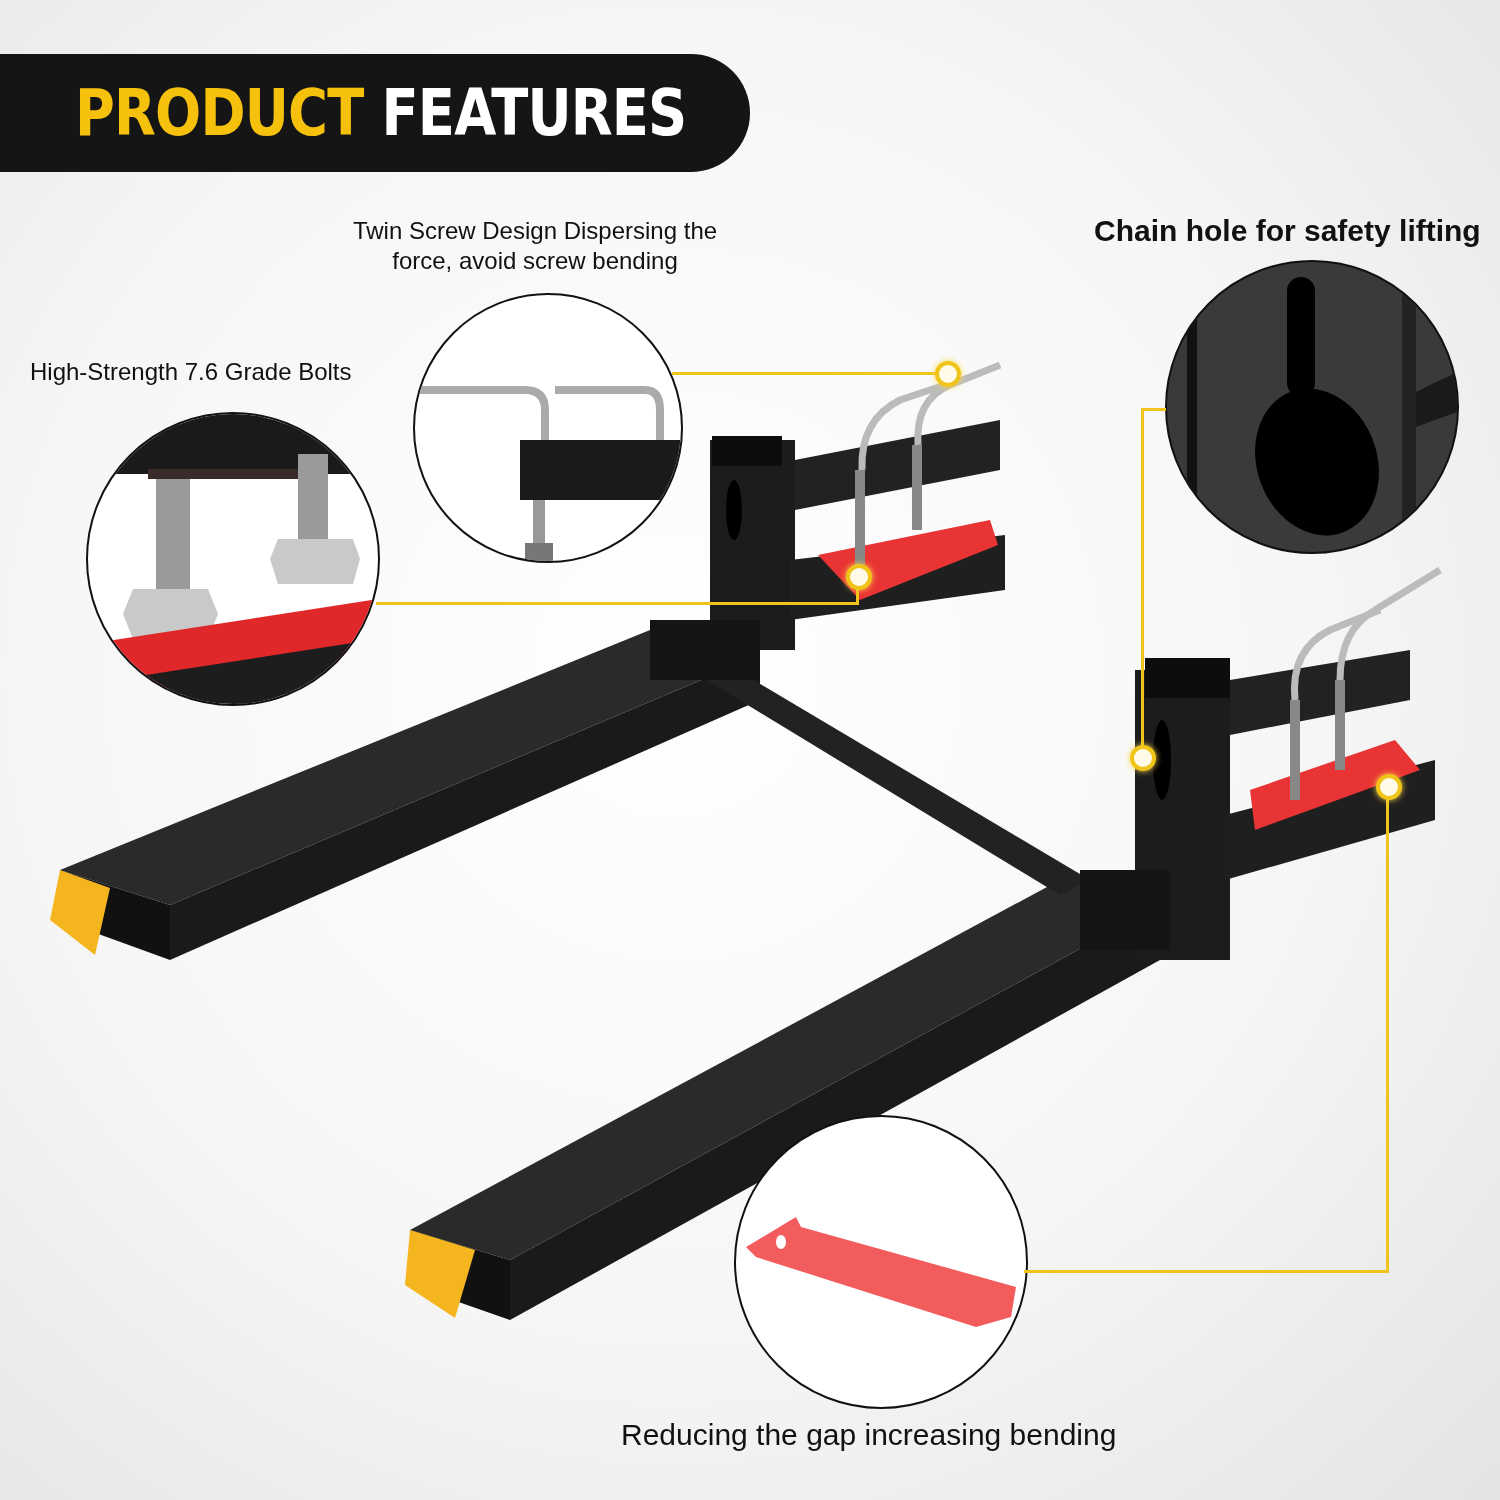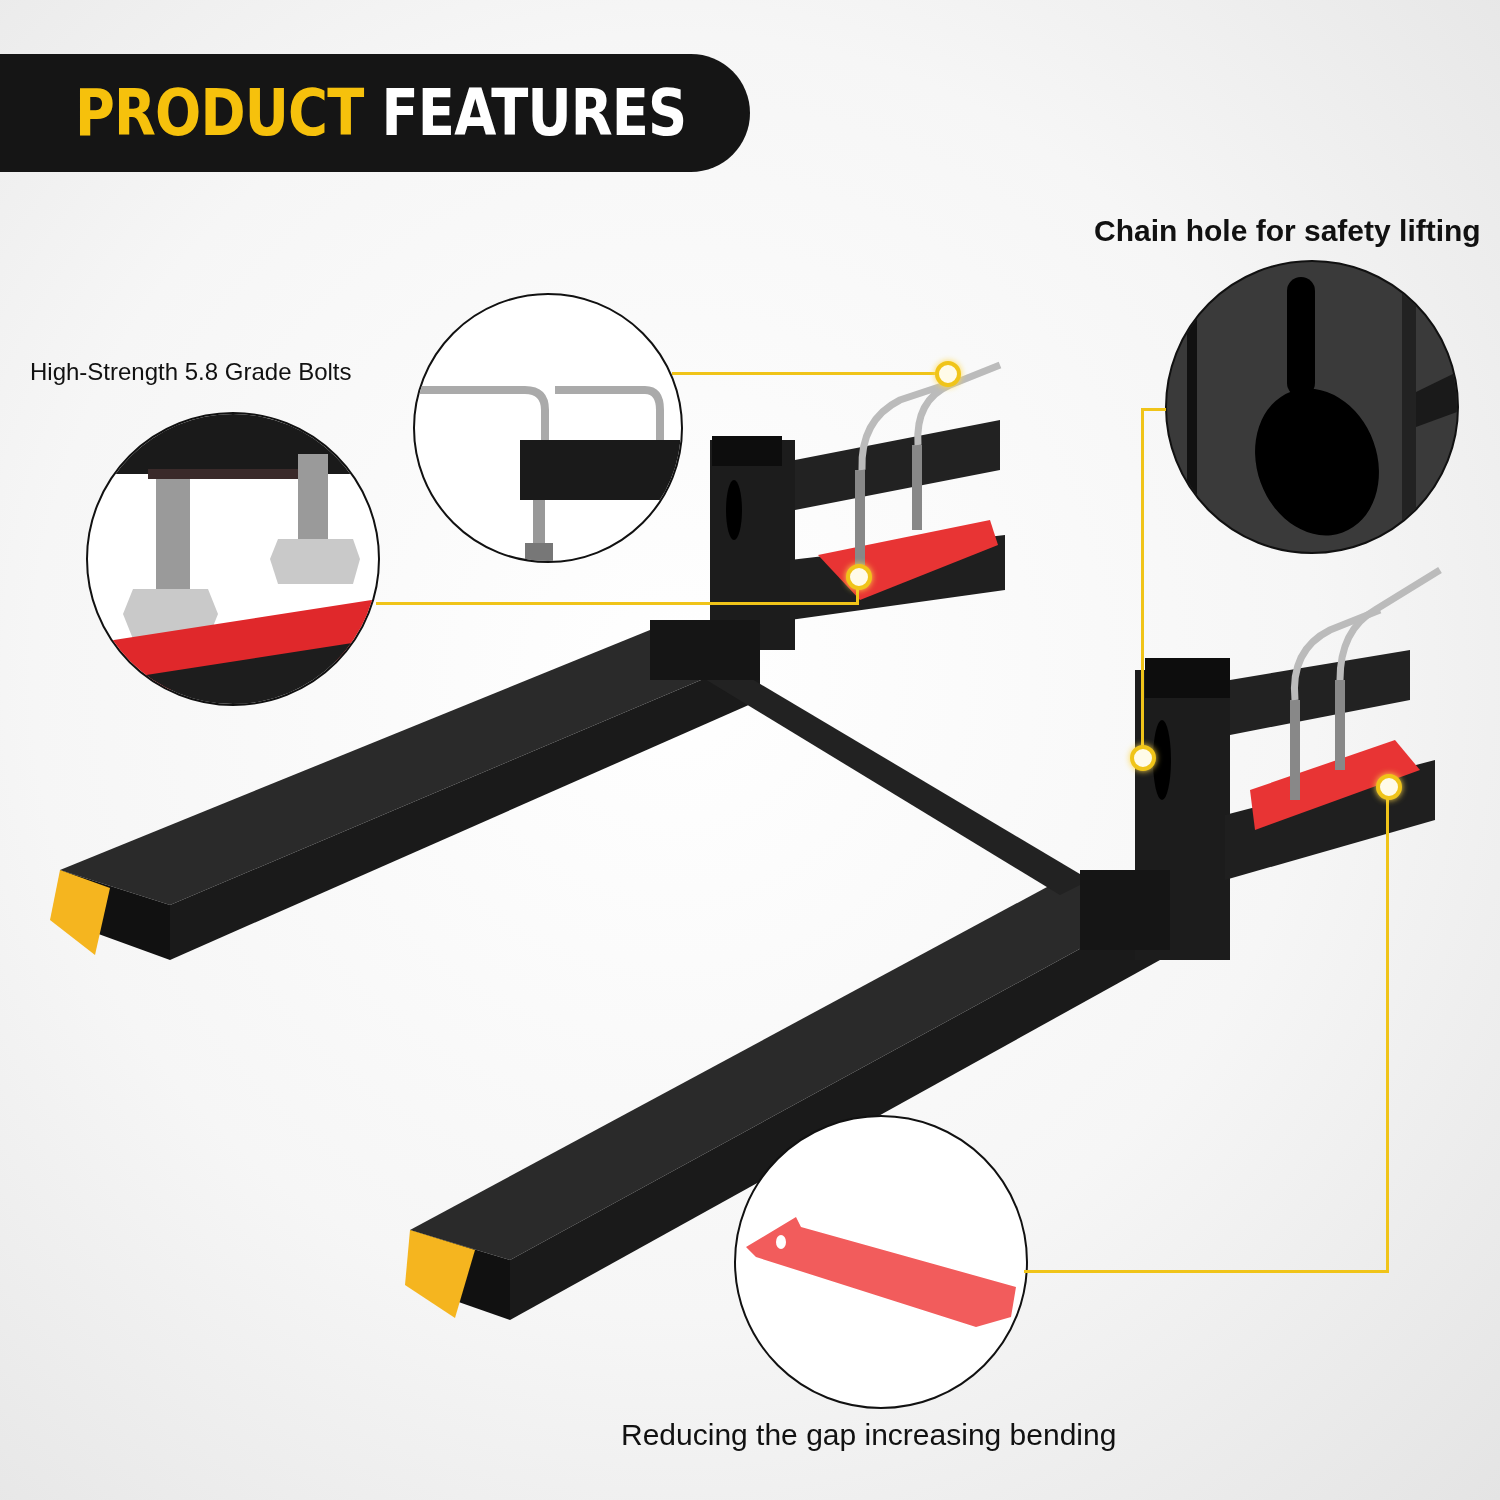--- a/index.html
+++ b/index.html
@@ -118,20 +118,22 @@
 <div class="dot" style="left:935px;top:361px;"></div>
 
 <div class="callout-line" style="left:1141px;top:408px;width:25px;height:3px;"></div>
 <div class="callout-line" style="left:1141px;top:408px;width:3px;height:345px;"></div>
 <div class="dot" style="left:1130px;top:745px;"></div>
 
 <div class="callout-line" style="left:1024px;top:1270px;width:364px;height:3px;"></div>
 <div class="callout-line" style="left:1386px;top:785px;width:3px;height:488px;"></div>
 <div class="dot" style="left:1376px;top:774px;"></div>
 
-<div class="label" style="left:30px;top:357px;font-size:24px;">High-Strength 5.8 Grade Bolts</div>
+<div class="label" style="left:30px;top:357px;font-size:24px;">High-Strength 7.6 Grade Bolts</div>
 
 <div class="label center" style="left:320px;top:216px;width:430px;font-size:24px;">
+  <div>Twin Screw Design Dispersing the</div>
+  <div>force, avoid screw bending</div>
 </div>
 
 <div class="label" style="left:1094px;top:214px;font-size:30px;line-height:34px;font-weight:bold;">Chain hole for safety lifting</div>
 
 <div class="label" style="left:621px;top:1418px;font-size:30px;line-height:34px;">Reducing the gap increasing bending</div>
 
 </body></html>

